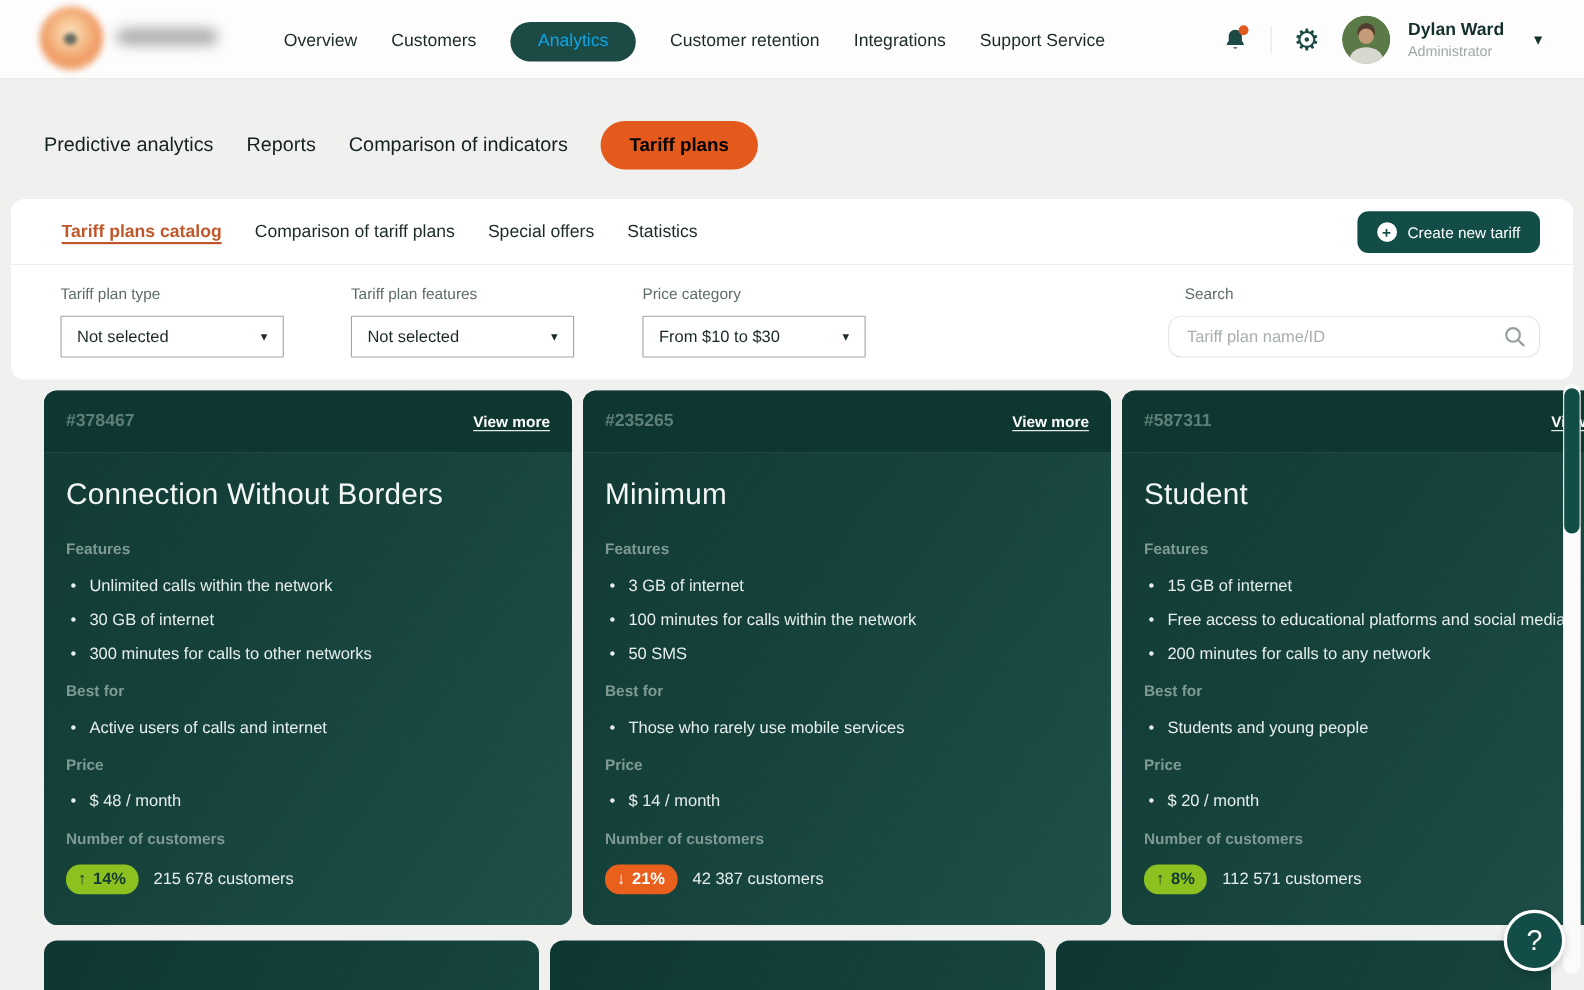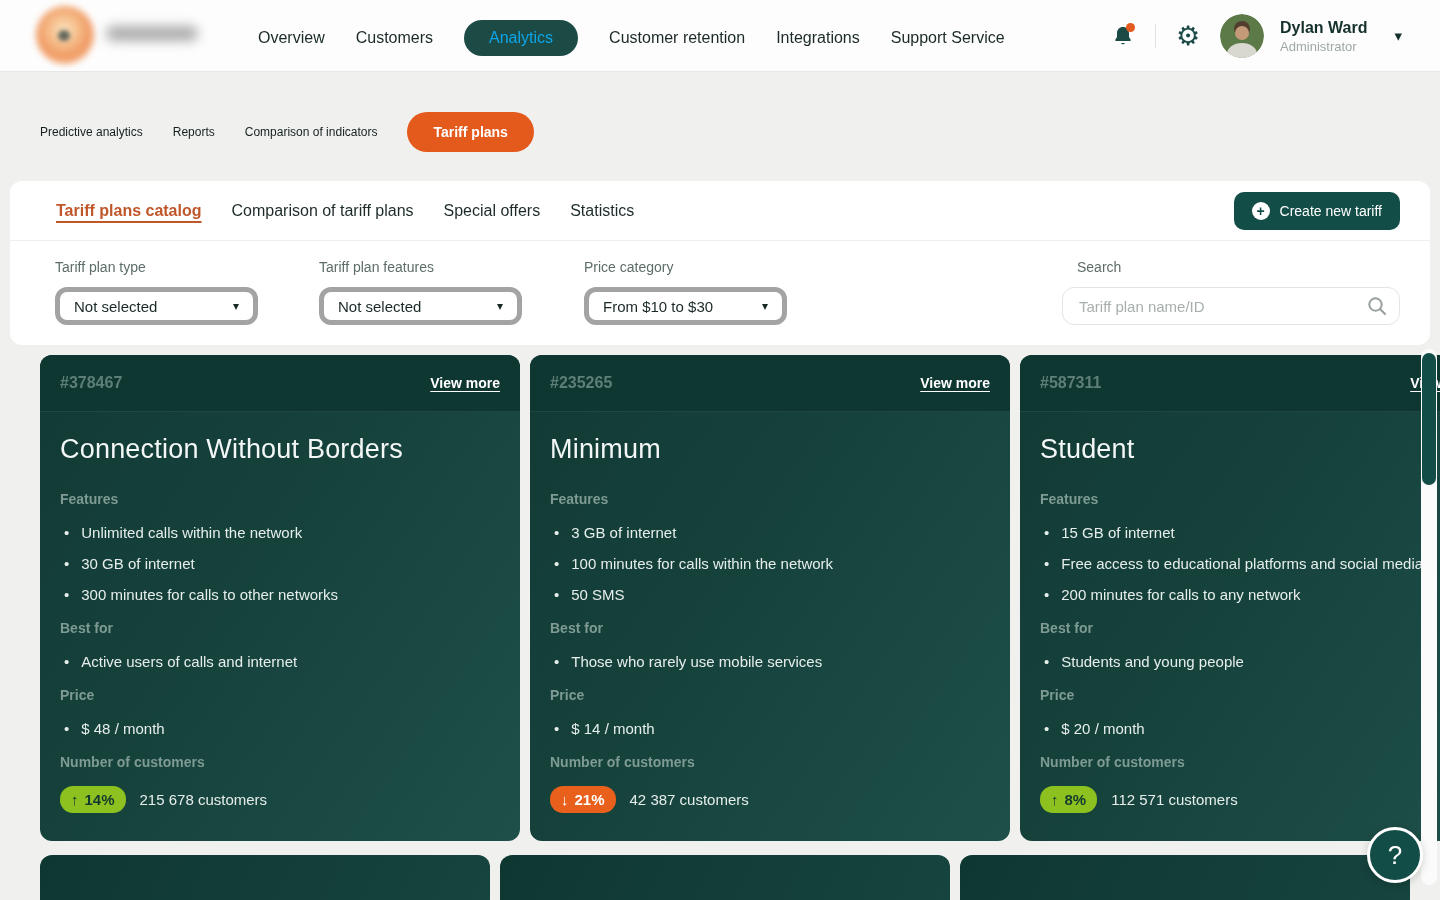--- a/index.html
+++ b/index.html
@@ -50,23 +50,23 @@
   .user-text { margin-left:-3px; cursor:pointer; }
   .user-name { font-size:16px; font-weight:700; color:#14302C; }
   .user-role { font-size:13px; color:#9FA8A6; margin-top:2px; }
   .user-chevron { font-size:15px; color:#14302C; margin-left:8px; cursor:pointer; }
 
   
   .subnav {
     position:absolute; left:40px; top:110px; height:43px;
     display:flex; align-items:center; gap:30px;
   }
-  .subnav .subnav-item { font-size:12px; color:#15211F; cursor:pointer; white-space:nowrap; }
+  .subnav .subnav-item { font-size:18px; color:#15211F; cursor:pointer; white-space:nowrap; }
   .subnav .subnav-item.active {
-    background:#E4591C; color:#ffffff; font-weight:600; font-size:14px;
+    background:#E4591C; color:#000000; font-weight:600; font-size:17px;
     padding:12px 26px; border-radius:999px;
   }
 
   
   .panel {
     position:absolute; left:10px; top:181px; width:1420px; height:164px;
     background:#FFFFFF; border-radius:12px;
   }
   .tabs-row { position:absolute; left:46px; top:0; height:59px; display:flex; align-items:center; gap:30px; }
   .tab { font-size:16px; color:#1C2B29; cursor:pointer; white-space:nowrap; }
@@ -82,21 +82,21 @@
   }
   .plus-circle {
     width:18px; height:18px; border-radius:50%; background:#FFFFFF;
     color:#134D47; font-size:14px; font-weight:700; line-height:18px; text-align:center;
   }
   .panel-divider { position:absolute; left:0; top:59px; width:100%; height:1px; background:#EDEEED; }
 
   .filter-group { position:absolute; top:78px; }
   .filter-label { font-size:14px; color:#5D6D6A; margin-bottom:12px; }
   .select-box {
-    width:203px; height:38px; border:5px solid #a3a3a3; border-radius:12px;
+    width:203px; height:38px; border:1px solid #a3a3a3; border-radius:1px;
     display:flex; align-items:center; justify-content:space-between;
     padding:0 14px; cursor:pointer; background:#FFFFFF;
   }
   .select-value { font-size:15px; color:#1A2927; }
   .select-caret { font-size:12px; color:#1A2927; }
 
   .search-group { position:absolute; left:1052px; top:78px; width:338px; }
   .search-group .filter-label { padding-left:15px; }
   .search-wrap { position:relative; }
   .search-input {

